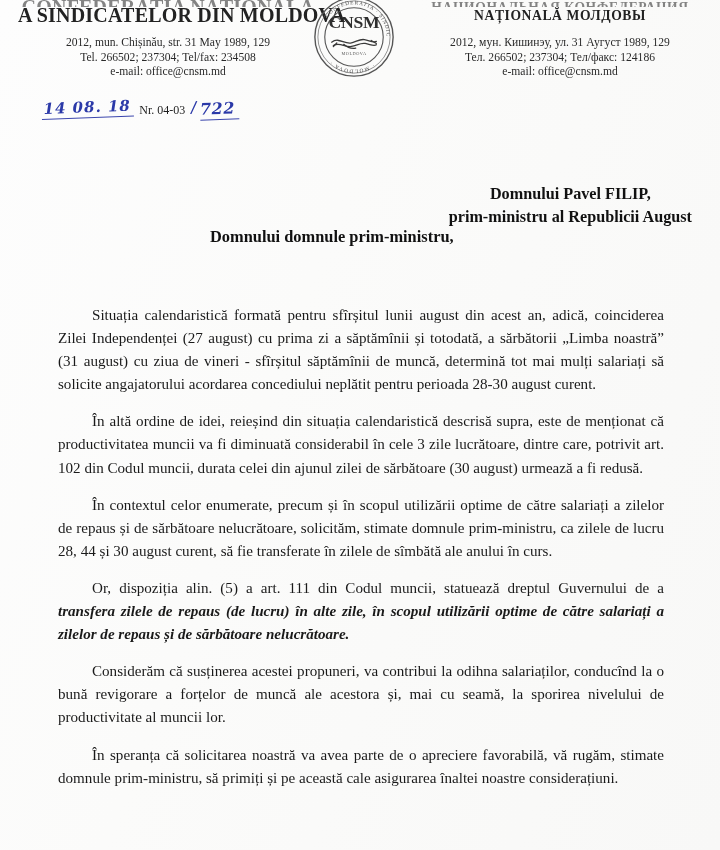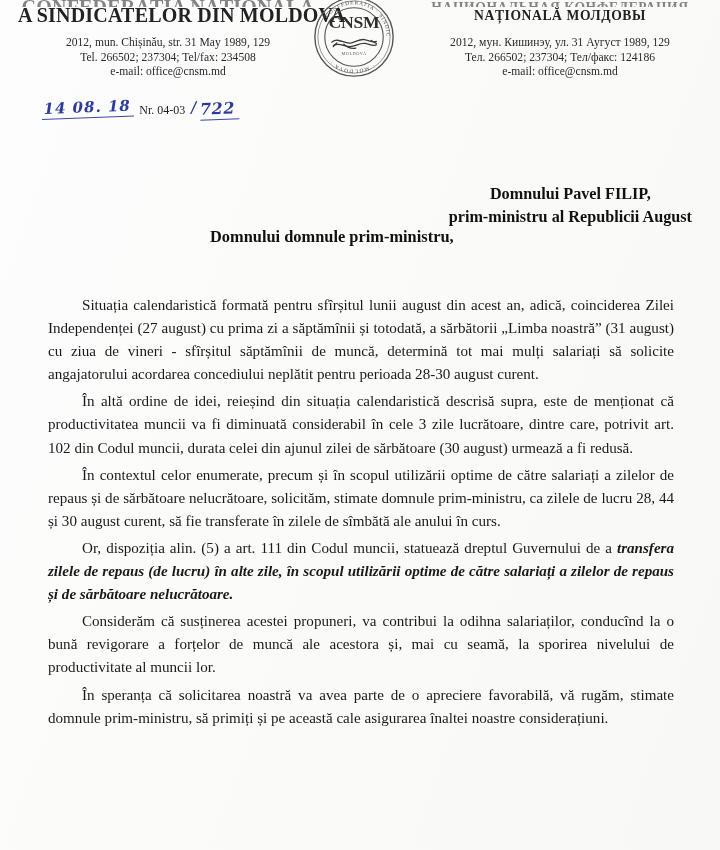--- a/index.html
+++ b/index.html
@@ -154,21 +154,21 @@
     left: 44px;
     top: 290px;
     width: 634px;
     font-size: 15.1px;
     line-height: 23.1px;
     text-align: justify;
     text-justify: inter-word;
     color: #1a1a1a;
   }
   .body-text p {
-    margin: 4px;
+    margin: 14px;
     text-indent: 34px;
   }
   .emph {
     font-style: italic;
     font-weight: bold;
   }
 </style>
 </head>
 <body>
 

